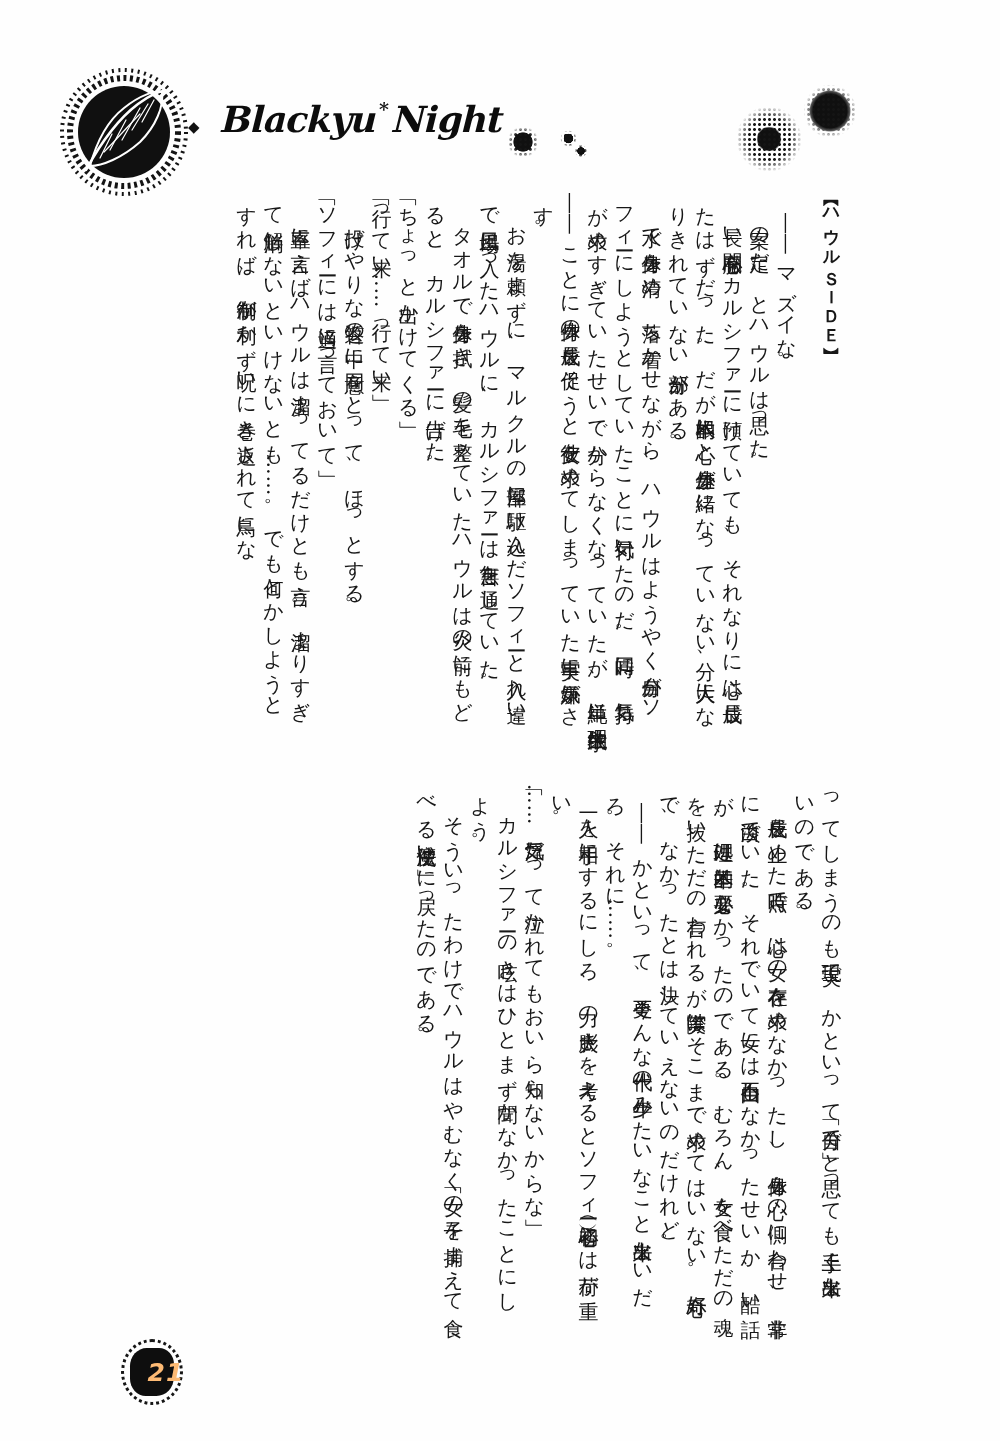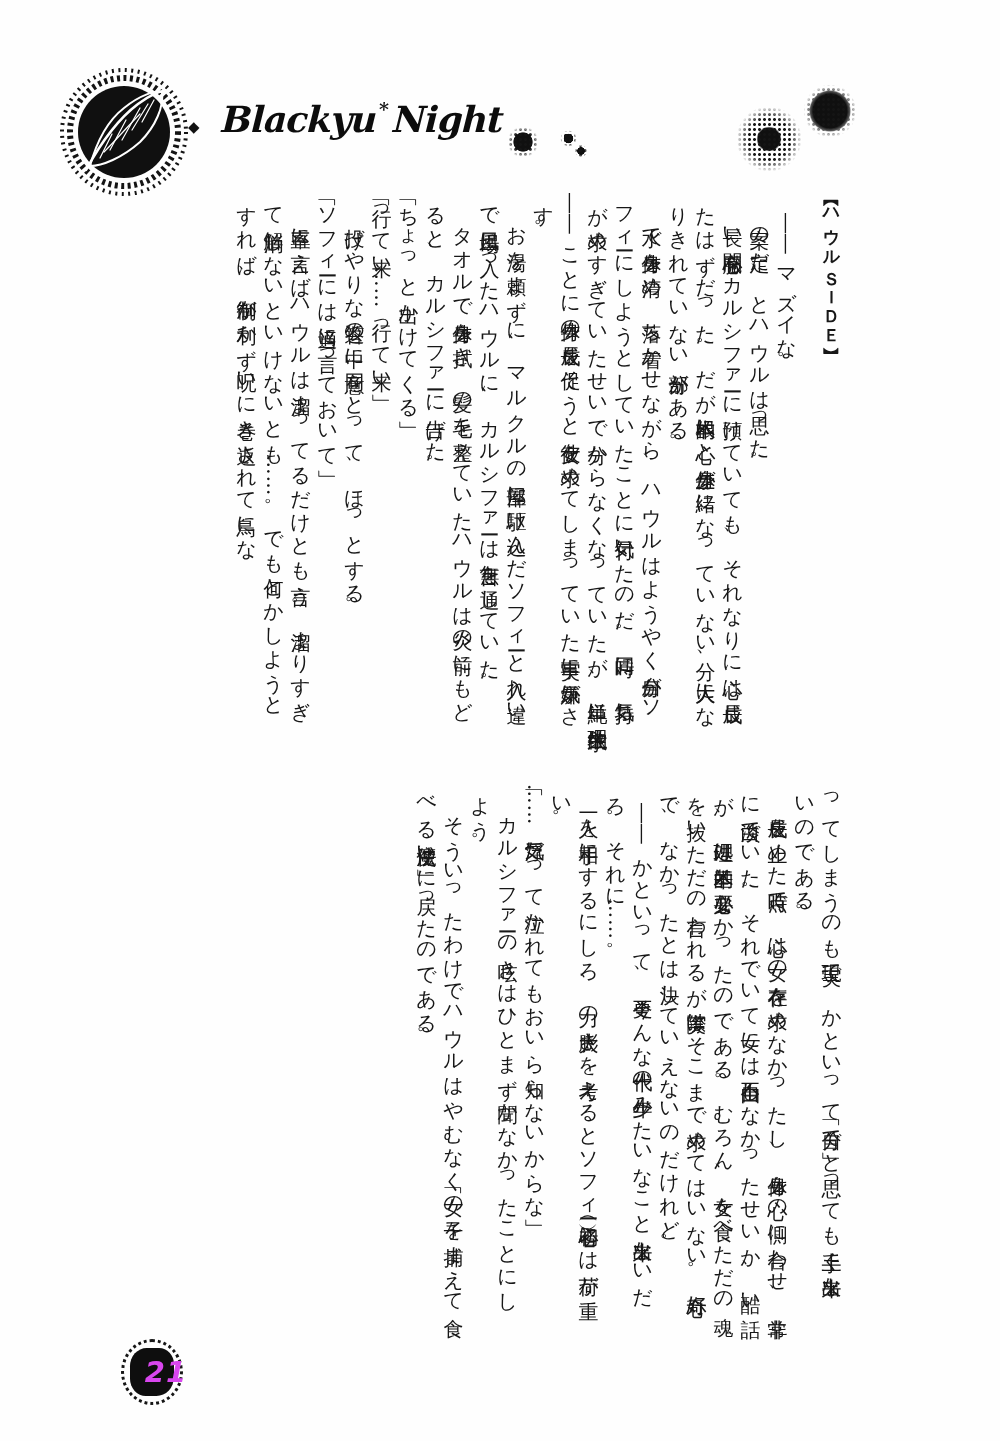--- a/index.html
+++ b/index.html
@@ -49,22 +49,22 @@
   .badge-ring{
     position:absolute;left:121px;top:1339px;width:56px;height:60px;
     border:3px dotted #161616;border-radius:50%;
     display:flex;align-items:center;justify-content:center;
   }
   .badge-blob{
     width:44px;height:48px;background:#0e0e0e;border-radius:38% 34% 40% 36%;
     display:flex;align-items:center;justify-content:center;
   }
   .badge-blob span{
-    color:#d946ef;font-family:"DejaVu Sans","Liberation Sans",sans-serif;
-    font-weight:bold;font-size:29px;letter-spacing:1px;font-style:italic;margin-left:28px;
+    color:#fdba74;font-family:"DejaVu Sans","Liberation Sans",sans-serif;
+    font-weight:bold;font-size:25px;letter-spacing:1px;font-style:italic;margin-left:28px;
   }
 </style>
 </head>
 <body>
 
 <div class="feather-wrap">
   <svg viewBox="0 0 148 140" width="148" height="140">
     <circle cx="72" cy="68" r="62" fill="none" stroke="#141414" stroke-width="4" stroke-dasharray="2 4.5"></circle>
     <circle cx="72" cy="68" r="54" fill="none" stroke="#141414" stroke-width="6" stroke-dasharray="3 3.5"></circle>
     <circle cx="72" cy="68" r="46" fill="#101010"></circle>

